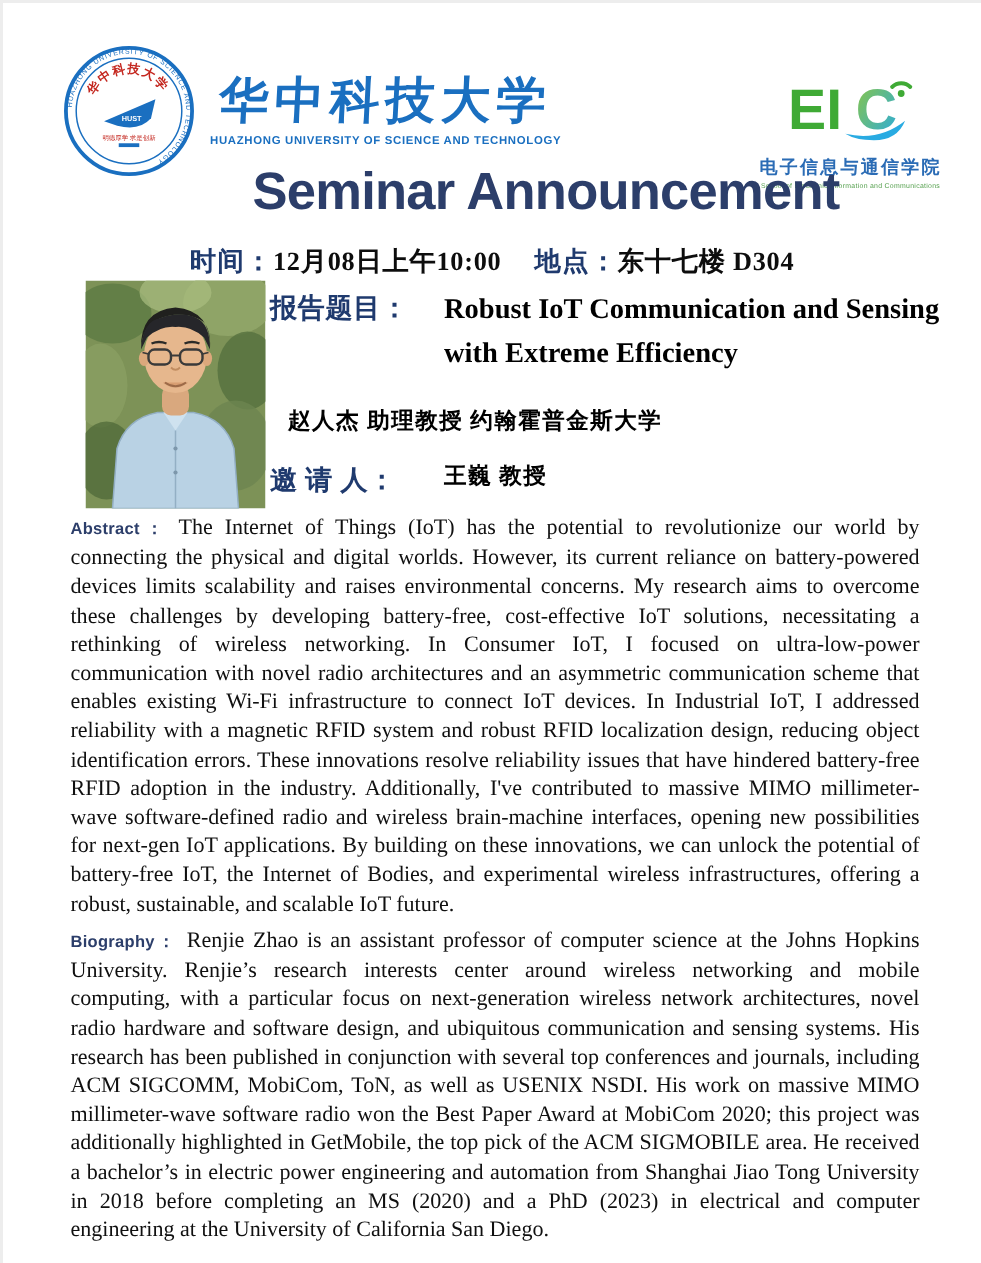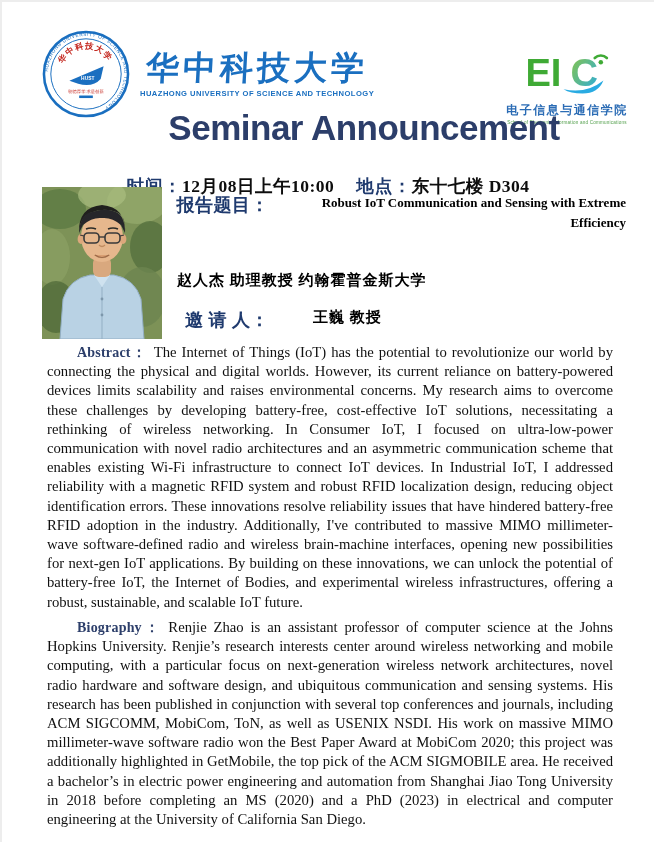--- a/index.html
+++ b/index.html
@@ -37,54 +37,53 @@
   
   .main-title{
     position:absolute;top:106px;left:0;width:100%;
     text-align:center;
     font-family:"Liberation Sans", sans-serif;
     font-weight:900;font-size:35px;letter-spacing:-0.5px;
     color:#2c3e6a;
     padding-left:36px;
   }
   
-  .meta-line{position:absolute;top:172px;left:0;width:100%;text-align:center;font-size:17.5px;font-weight:bold;white-space:nowrap;}
+  .meta-line{position:absolute;top:160px;left:0;width:100%;text-align:center;font-size:17.5px;font-weight:bold;white-space:nowrap;}
   .meta-label{color:#1f3a6e;letter-spacing:1px;}
   .meta-value{color:#0d0d0d;letter-spacing:0.5px;}
   .meta-gap{display:inline-block;width:22px;}
   
-  .speaker{position:absolute;top:185px;left:40px;right:40px;height:155px;text-align:right;}
+  .speaker{position:absolute;top:185px;left:55px;right:40px;height:155px;}
   .photo{position:absolute;left:0;top:0;width:120px;height:152px;}
   .rows{position:absolute;left:123px;top:0;right:0;}
   .row{position:absolute;display:flex;align-items:flex-start;}
   .row-label{
     flex:0 0 104px;
     font-size:18px;font-weight:bold;color:#1f3a6e;
     letter-spacing:0.5px;white-space:nowrap;
   }
   .row-value{margin-left:12px;color:#000;font-weight:bold;}
-  .talk-title{font-size:13px;line-height:1.5;width:345px;font-family:"Liberation Serif", serif;}
+  .talk-title{font-size:19px;line-height:1.5;width:345px;font-family:"Liberation Serif", serif;}
   .cn-value{font-size:15px;letter-spacing:1px;white-space:nowrap;}
   .row1{top:6px;}
   .row2{top:84px;}
-  .row3{top:121px;gap:32px;}
+  .row3{top:121px;}
   
   .para{
     position:absolute;left:45px;width:566px;
     text-align:justify;
     font-size:14.7px;line-height:19.2px;color:#101010;
   }
   .para-abstract{top:341px;}
   .para-bio{top:616px;}
   .para-heading{
-    font-family:Liberation Serif, serif;
-    font-weight:900;font-size:14px;color:#2c3e6a;
+    font-family:Liberation Sans, sans-serif;
+    font-weight:900;font-size:11px;color:#2c3e6a;
     letter-spacing:0.2px;
     padding-right:6px;
-    margin-left:30px;
   }
 </style>
 </head>
 <body>
 
 <div class="page">
 
   <div class="header">
 
     <div class="hust-group">

